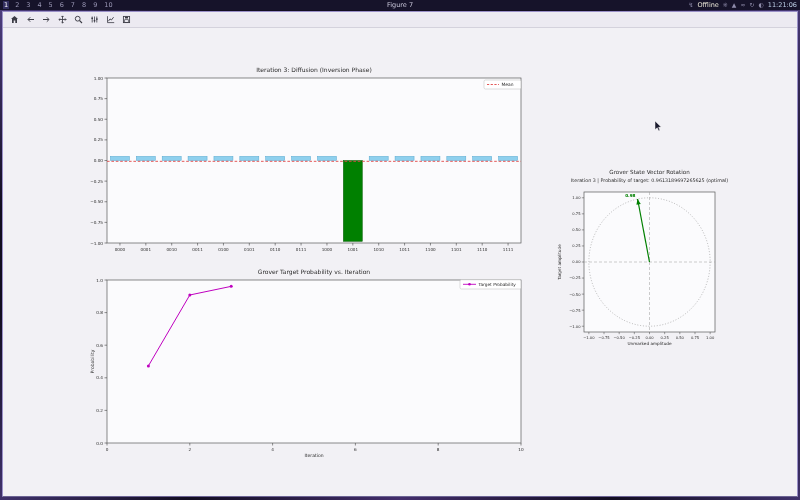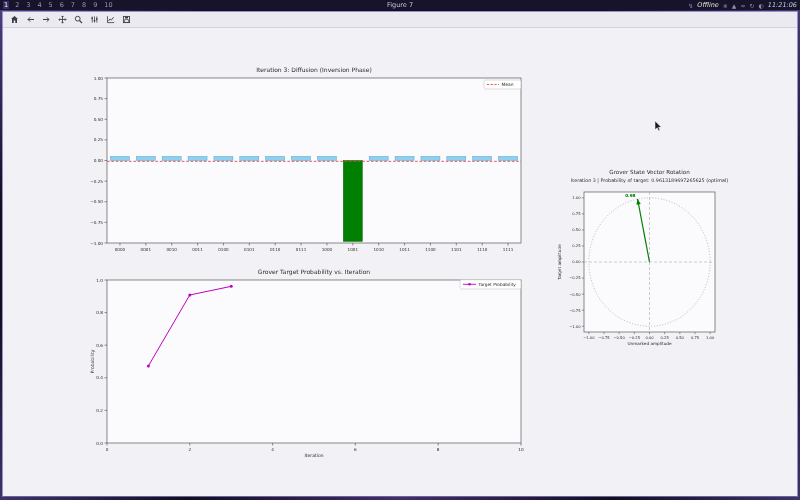--- a/index.html
+++ b/index.html
@@ -19,21 +19,21 @@
   .taskbar {
     position:absolute; left:0; top:0; width:800px; height:10px;
     background:#16132a; display:flex; align-items:center;
     font-size:6.5px; color:#9a97b5; padding:0 3px;
   }
   .workspaces { display:flex; gap:5px; }
   .ws { cursor:default; padding:0 1px; }
   .ws.active { color:#ffffff; background:#343060; }
   .bar-title { position:absolute; left:0; right:0; text-align:center;
     color:#c9c7da; font-size:6.5px; pointer-events:none; }
-  .bar-right { margin-left:auto; display:flex; align-items:flex-end; gap:4px; z-index:2;font-style:italic; }
+  .bar-right { margin-left:auto; display:flex; align-items:flex-start; gap:4px; z-index:2; }
   .bar-right .glyph { color:#8f8cab; font-size:6px; }
   .offline { color:#e8e5d6; }
   .clock { color:#bdd0e6; }
   
   .window {
     position:absolute; left:2px; top:11px; width:796px; height:486px;
     background:#f2f1f5; border:1px solid #9archive0;
     border:1px solid #9a90c8; border-bottom-color:#6c6494;
   }
   .mpl-toolbar {

